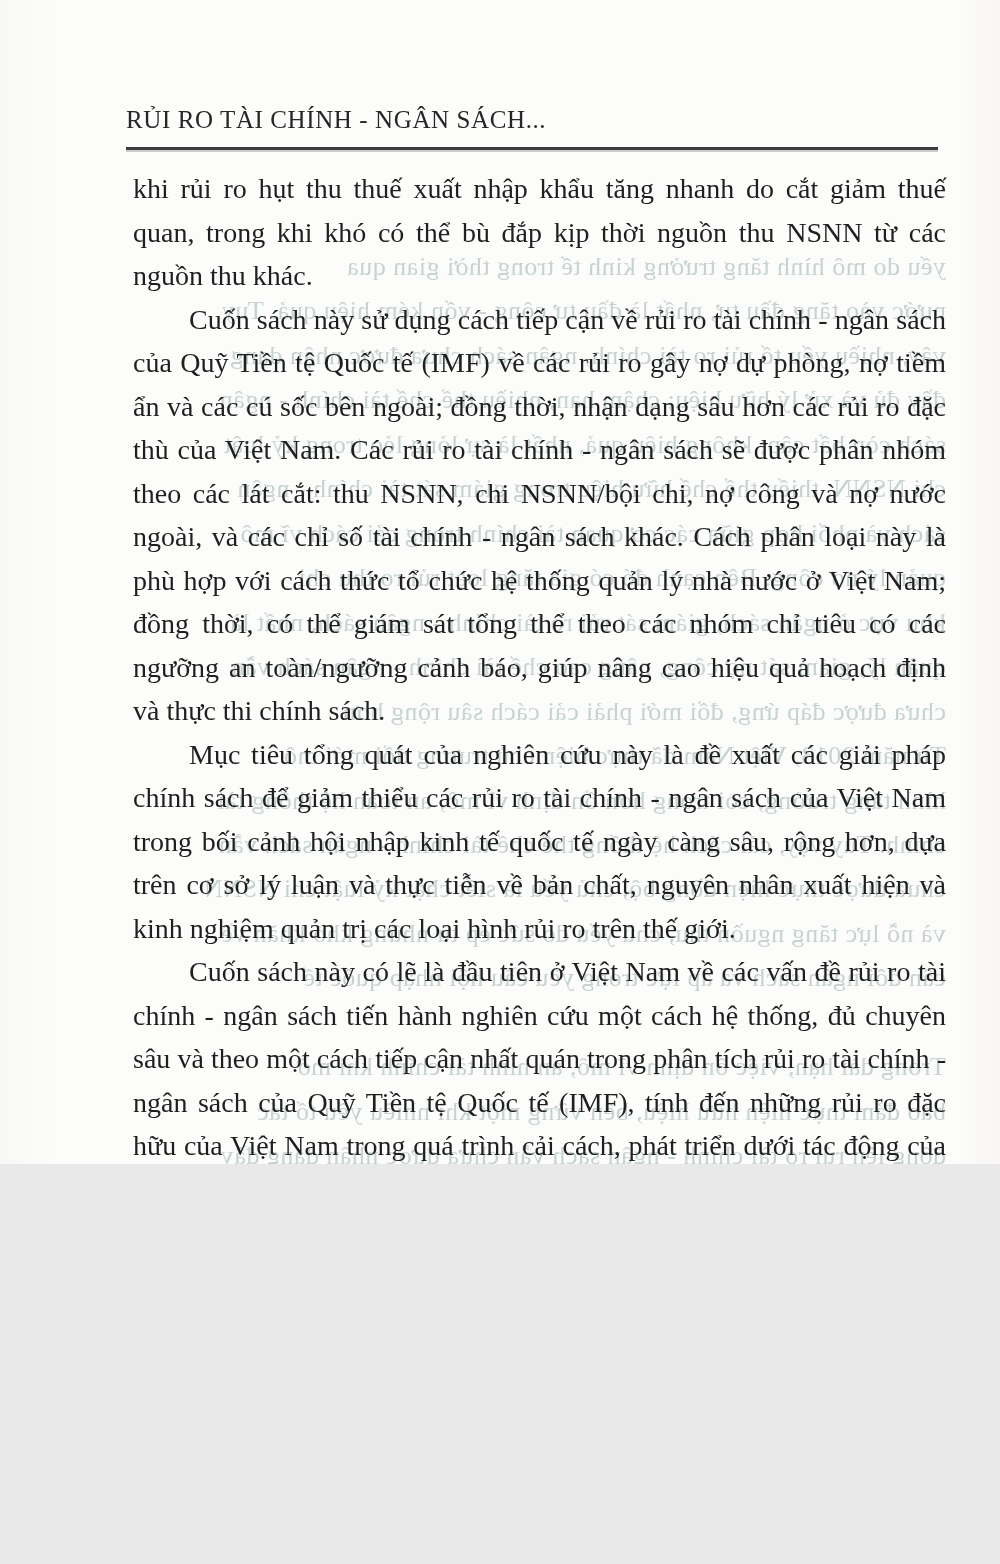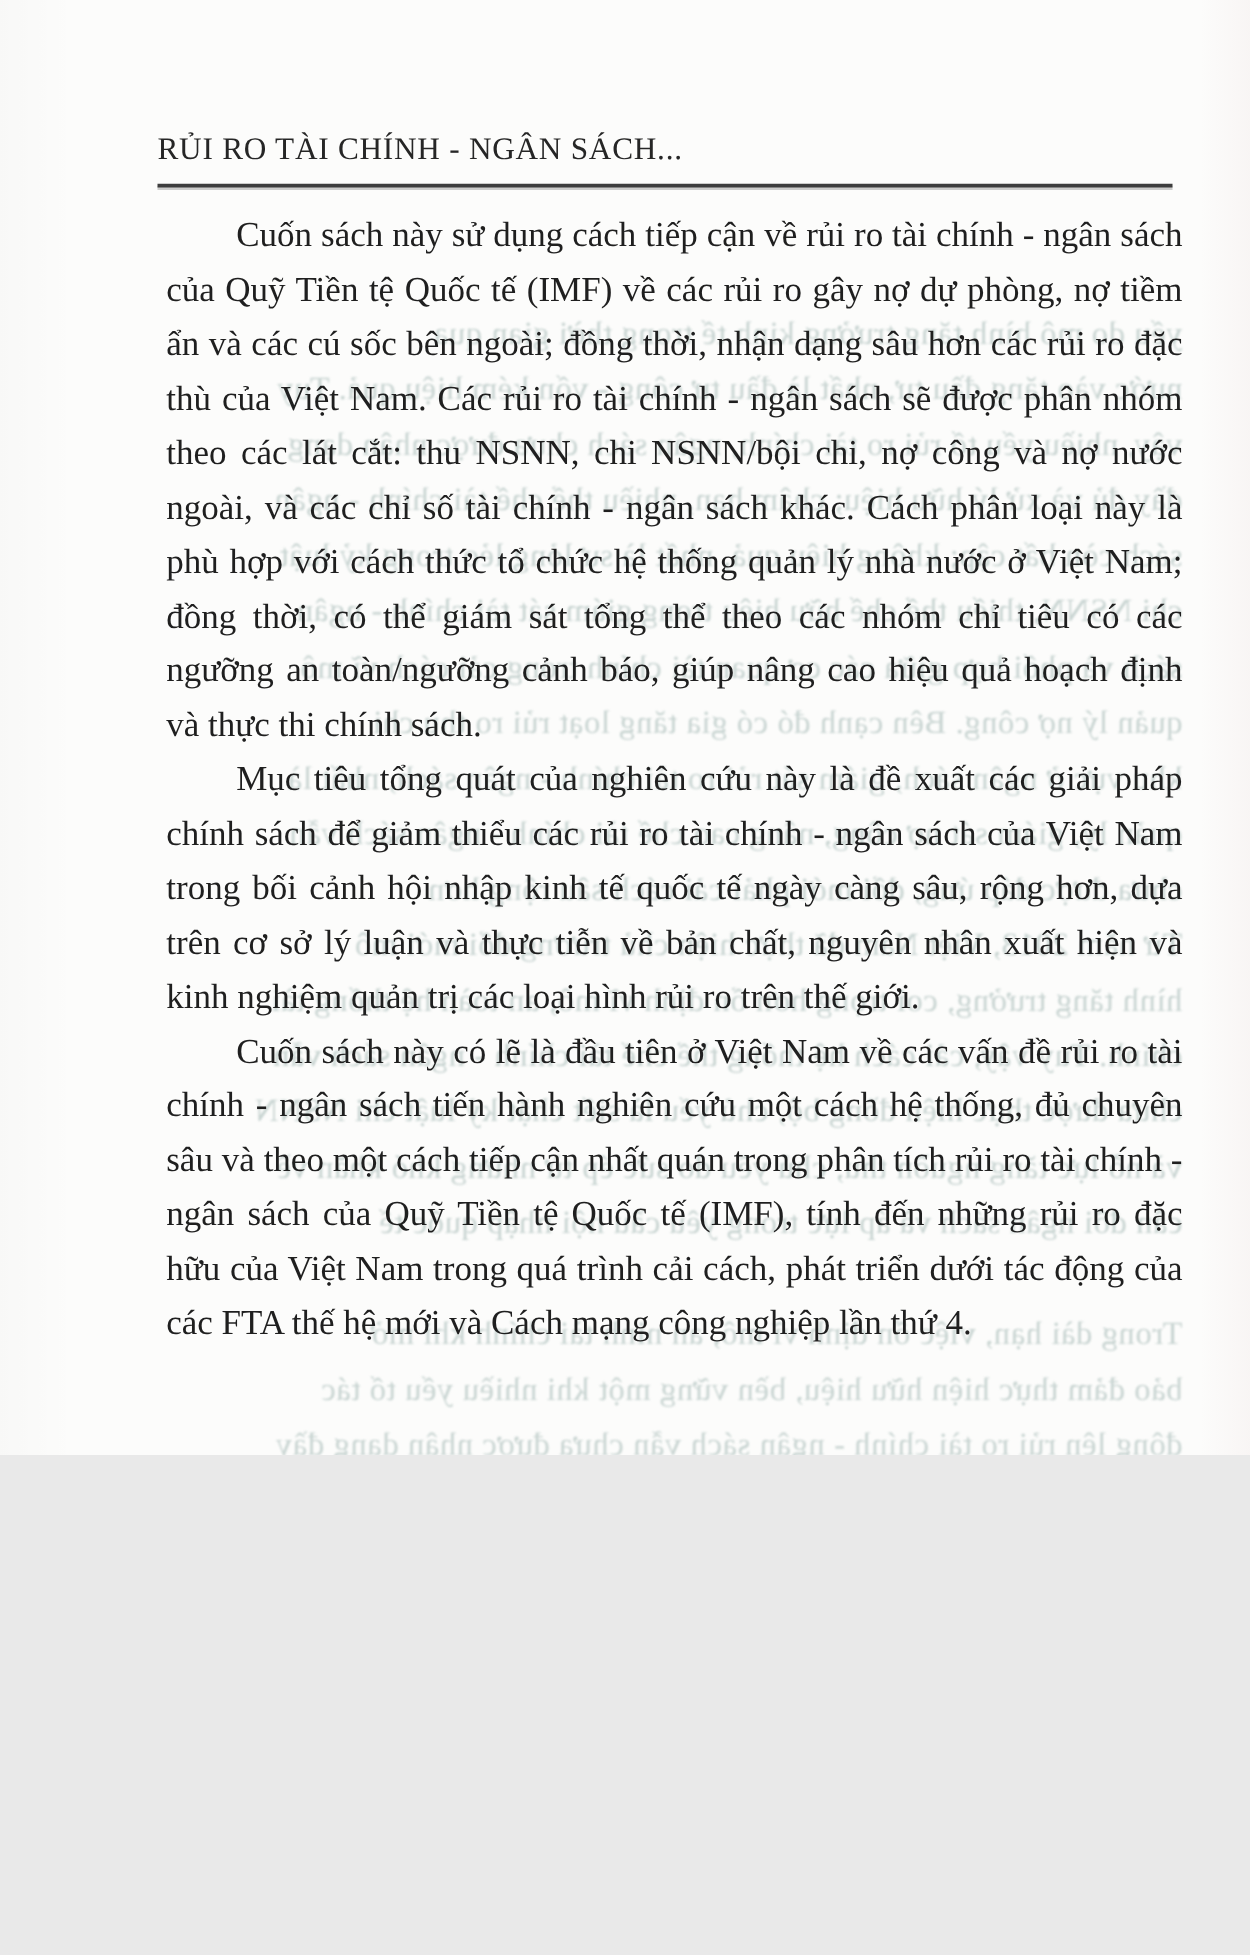--- a/index.html
+++ b/index.html
@@ -124,20 +124,21 @@
       <div class="bleed-line" style="top: 1319px;">và cam kết cắt giảm thuế quan sâu rộng, thương mại tự do thế hệ</div>
       <div class="bleed-line" style="top: 1364px;">mới như Hiệp định Đối tác Toàn diện và Tiến bộ xuyên Thái Bình</div>
       <div class="bleed-line" style="top: 1408px;">và dự kiến Hiệp định Thương mại tự do Việt Nam - EU có hiệu lực</div>
     </div>
 
   <div class="running-head">RỦI RO TÀI CHÍNH - NGÂN SÁCH...</div>
 
   <div class="header-rule"></div>
 
   <div class="body-text">
+    <p>khi rủi ro hụt thu thuế xuất nhập khẩu tăng nhanh do cắt giảm thuế quan, trong khi khó có thể bù đắp kịp thời nguồn thu NSNN từ các nguồn thu khác.</p>
     <p class="indent">Cuốn sách này sử dụng cách tiếp cận về rủi ro tài chính - ngân sách của Quỹ Tiền tệ Quốc tế (IMF) về các rủi ro gây nợ dự phòng, nợ tiềm ẩn và các cú sốc bên ngoài; đồng thời, nhận dạng sâu hơn các rủi ro đặc thù của Việt Nam. Các rủi ro tài chính - ngân sách sẽ được phân nhóm theo các lát cắt: thu NSNN, chi NSNN/bội chi, nợ công và nợ nước ngoài, và các chỉ số tài chính - ngân sách khác. Cách phân loại này là phù hợp với cách thức tổ chức hệ thống quản lý nhà nước ở Việt Nam; đồng thời, có thể giám sát tổng thể theo các nhóm chỉ tiêu có các ngưỡng an toàn/ngưỡng cảnh báo, giúp nâng cao hiệu quả hoạch định và thực thi chính sách.</p>
     <p class="indent">Mục tiêu tổng quát của nghiên cứu này là đề xuất các giải pháp chính sách để giảm thiểu các rủi ro tài chính - ngân sách của Việt Nam trong bối cảnh hội nhập kinh tế quốc tế ngày càng sâu, rộng hơn, dựa trên cơ sở lý luận và thực tiễn về bản chất, nguyên nhân xuất hiện và kinh nghiệm quản trị các loại hình rủi ro trên thế giới.</p>
     <p class="indent">Cuốn sách này có lẽ là đầu tiên ở Việt Nam về các vấn đề rủi ro tài chính - ngân sách tiến hành nghiên cứu một cách hệ thống, đủ chuyên sâu và theo một cách tiếp cận nhất quán trong phân tích rủi ro tài chính - ngân sách của Quỹ Tiền tệ Quốc tế (IMF), tính đến những rủi ro đặc hữu của Việt Nam trong quá trình cải cách, phát triển dưới tác động của các FTA thế hệ mới và Cách mạng công nghiệp lần thứ 4.</p>
   </div>
 
   <div class="page-number">22</div>
 
 </div>
 
 </body></html>

